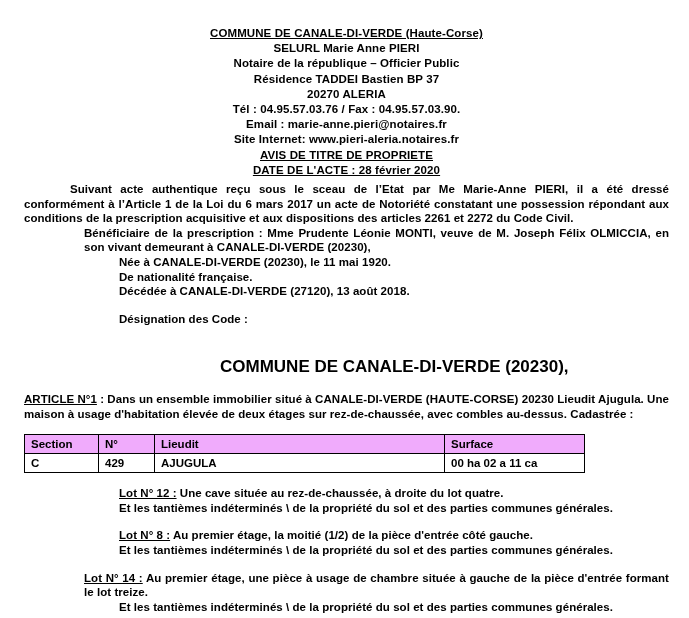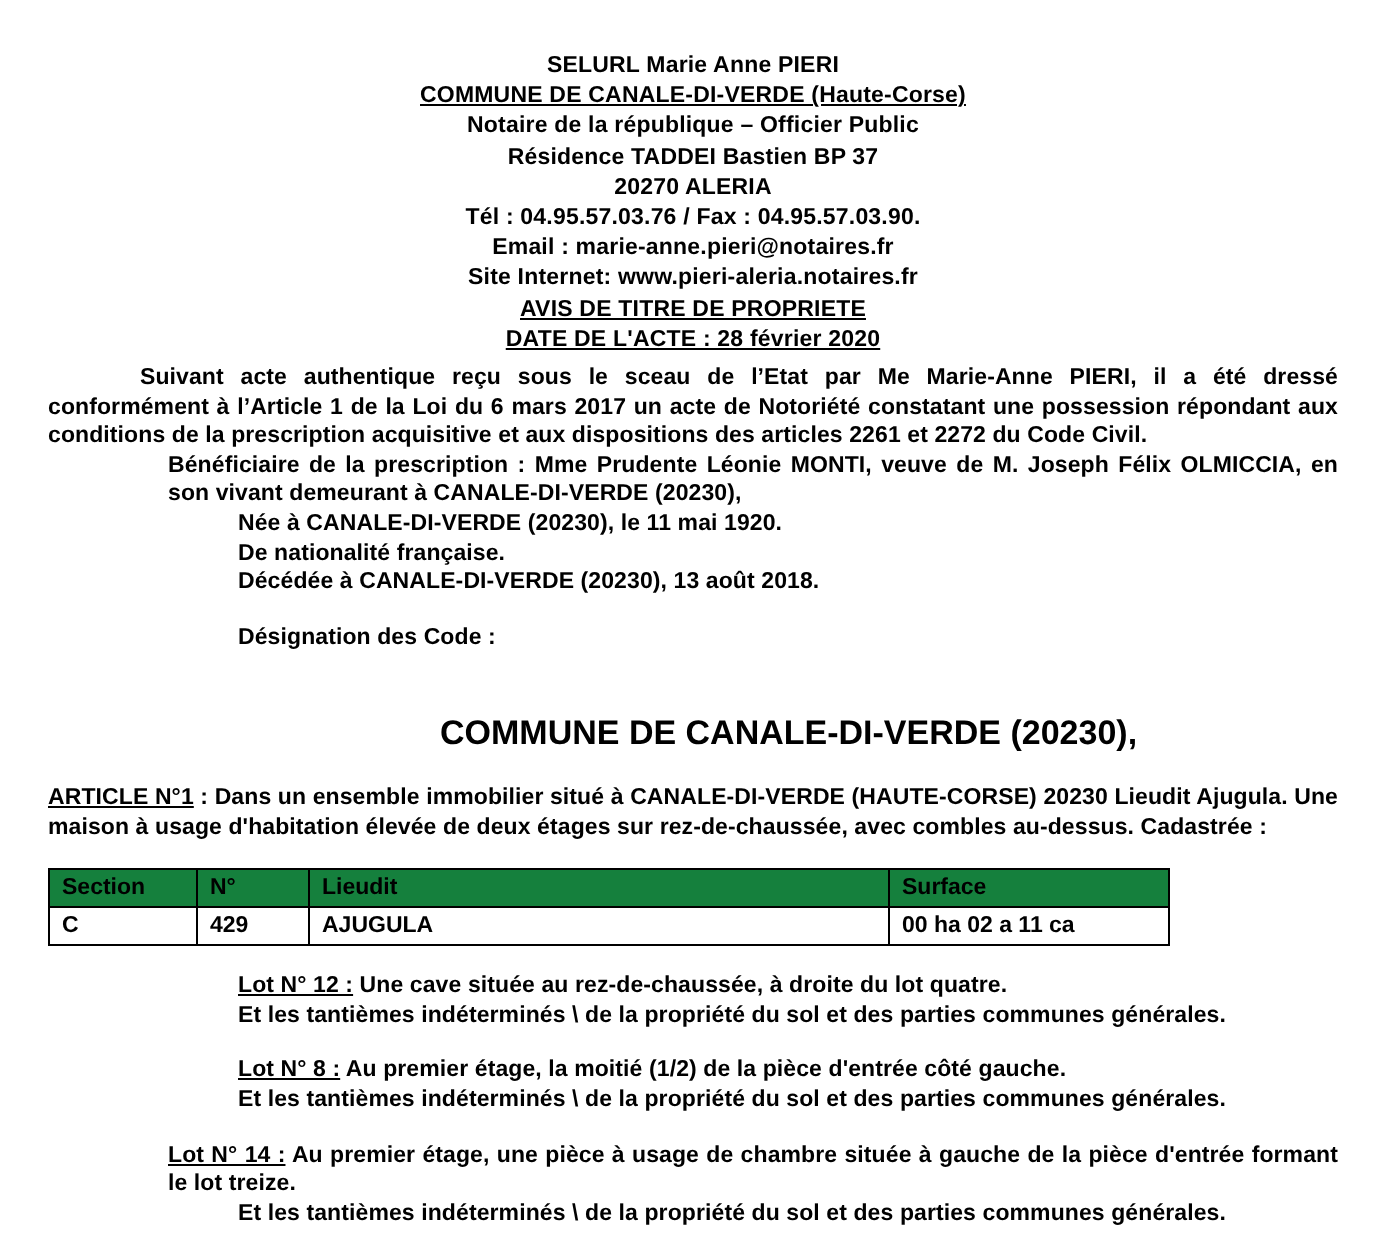--- a/index.html
+++ b/index.html
@@ -87,53 +87,53 @@
   table.cad th, table.cad td {
     border: 1px solid #000000;
     padding: 1px 5px 2px 6px;
     text-align: left;
     line-height: 14px;
     height: 15px;
     overflow: hidden;
     white-space: nowrap;
   }
   table.cad th {
-    background: #15803d;
+    background: #f0abfc;
     font-weight: bold;
   }
   .col-section { width: 62px; }
   .col-num { width: 44px; }
   .col-lieudit { width: 278px; }
   .col-surface { width: 128px; }
 </style>
 </head>
 <body>
 
 <div class="page">
 
   <div class="hdr">
+    <div class="hdr-line u">COMMUNE DE CANALE-DI-VERDE (Haute-Corse)</div>
     <div class="hdr-line">SELURL Marie Anne PIERI</div>
-    <div class="hdr-line u">COMMUNE DE CANALE-DI-VERDE (Haute-Corse)</div>
     <div class="hdr-line">Notaire de la république – Officier Public</div>
     <div class="hdr-line">Résidence TADDEI Bastien BP 37</div>
     <div class="hdr-line">20270 ALERIA</div>
     <div class="hdr-line">Tél : 04.95.57.03.76 / Fax : 04.95.57.03.90.</div>
     <div class="hdr-line">Email : marie-anne.pieri@notaires.fr</div>
     <div class="hdr-line">Site Internet: www.pieri-aleria.notaires.fr</div>
     <div class="hdr-line u">AVIS DE TITRE DE PROPRIETE</div>
     <div class="hdr-line u">DATE DE L'ACTE : 28 février 2020</div>
   </div>
 
   <div class="para para-intro">Suivant acte authentique reçu sous le sceau de l’Etat par Me Marie-Anne PIERI, il a été dressé conformément à l’Article 1 de la Loi du 6 mars 2017 un acte de Notoriété constatant une possession répondant aux conditions de la prescription acquisitive et aux dispositions des articles 2261 et 2272 du Code Civil.</div>
 
   <div>
     <div class="block-indent">Bénéficiaire de la prescription : Mme Prudente Léonie MONTI, veuve de M. Joseph Félix OLMICCIA, en son vivant demeurant à CANALE-DI-VERDE (20230),</div>
     <div class="block-indent nojust">Née à CANALE-DI-VERDE (20230), le 11 mai 1920.</div>
     <div class="block-indent nojust">De nationalité française.</div>
-    <div class="block-indent nojust">Décédée à CANALE-DI-VERDE (20230), 13 août 2018.</div>
+    <div class="block-indent nojust">Décédée à CANALE-DI-VERDE (27120), 13 août 2018.</div>
   </div>
 
   <div class="spacer-md"></div>
 
   <div class="block-indent nojust">Désignation des Code :</div>
   <div class="spacer-sm"></div>
   <div class="centerish">COMMUNE DE CANALE-DI-VERDE (20230),</div>
 
   <div class="spacer-lg"></div>
 

